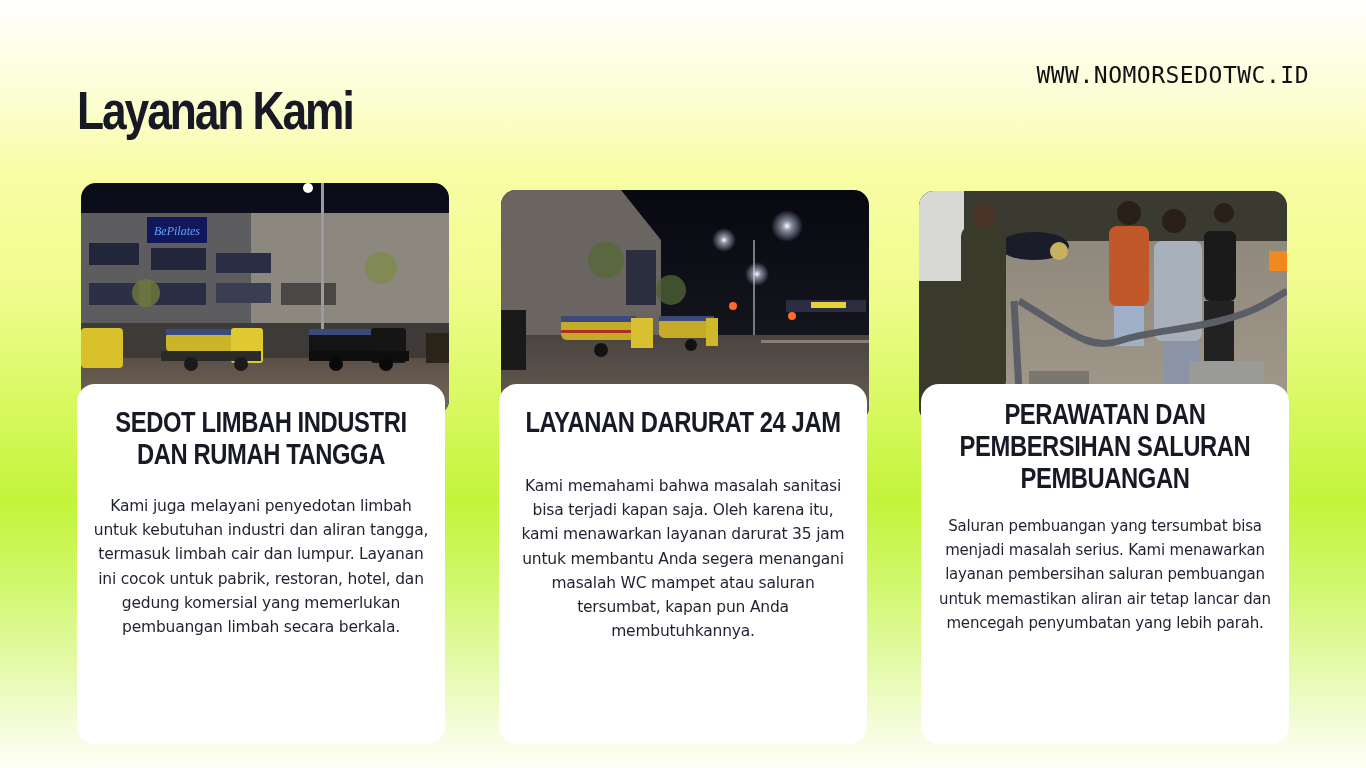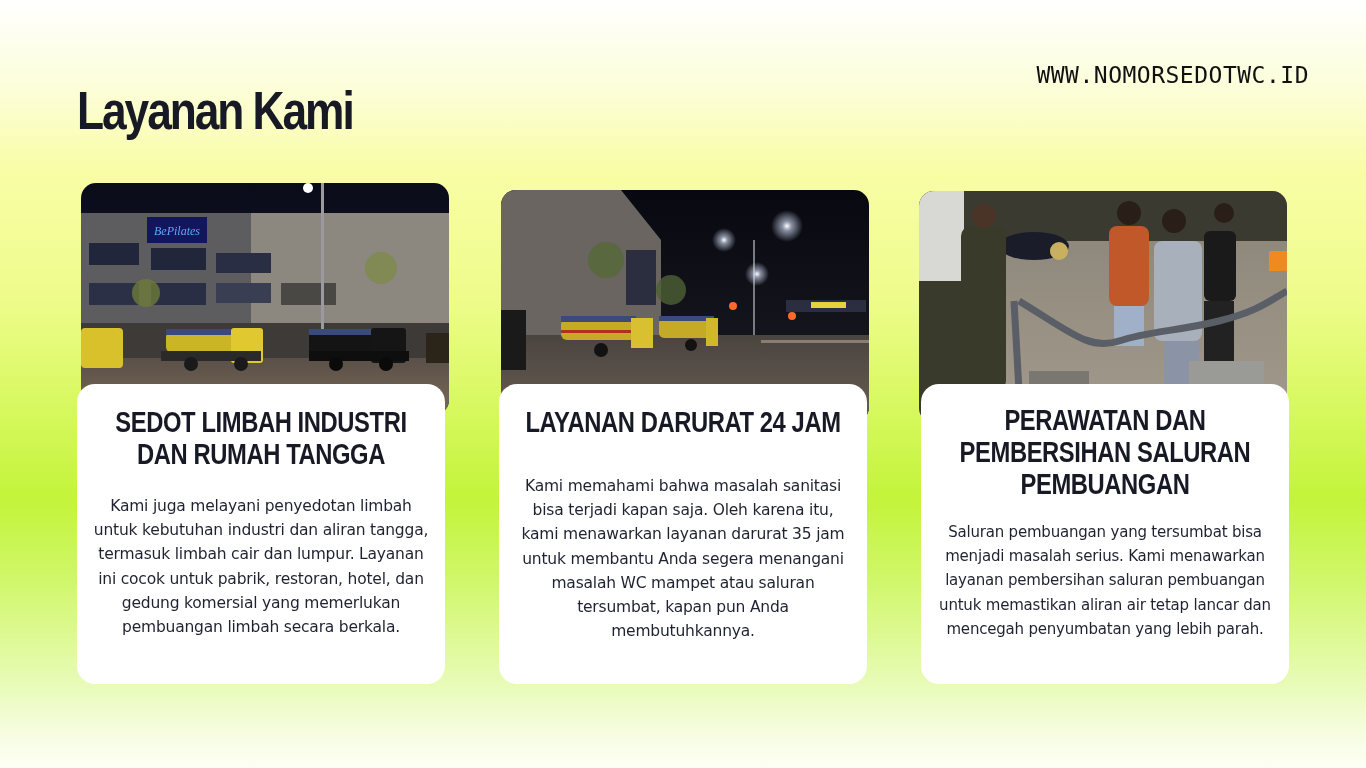--- a/index.html
+++ b/index.html
@@ -48,21 +48,21 @@
       width: 368px;
       height: 232px;
       border-radius: 15px;
       overflow: hidden;
     }
     .photo svg { display: block; width: 100%; height: 100%; }
     .card {
       position: absolute;
       top: 384px;
       width: 368px;
-      height: 300px;
+      height: 360px;
       background: #ffffff;
       border-radius: 18px;
       text-align: center;
       padding: 22px 16px 0 16px;
     }
     .card-title {
       font-family: "Liberation Sans", sans-serif;
       font-weight: 700;
       font-size: 29px;
       line-height: 32px;
@@ -77,21 +77,21 @@
       font-family: "DejaVu Sans", sans-serif;
       font-size: 15.5px;
       line-height: 24.2px;
       color: #1f2230;
       margin-top: 24px;
       letter-spacing: -0.2px;
     }
     #card-1 .card-title { margin-top: 0px; }
     #card-2 .card-title { margin-top: 0px; }
     #card-2 .card-body { margin-top: 36px; }
-    #card-3 { padding-top: 20px; }
+    #card-3 { padding-top: 14px; }
     #card-3 .card-body { margin-top: 20px; font-size: 15px; }
   </style>
 </head>
 <body>
 
 <h1 class="page-title">Layanan Kami</h1>
 <div class="site-url">WWW.NOMORSEDOTWC.ID</div>
 
 <div class="photo" style="left:81px; top:183px;" title="Yellow septic tanker trucks parked at night in front of a building with a BePilates sign">
   <svg viewBox="0 0 368 232" preserveAspectRatio="none">

